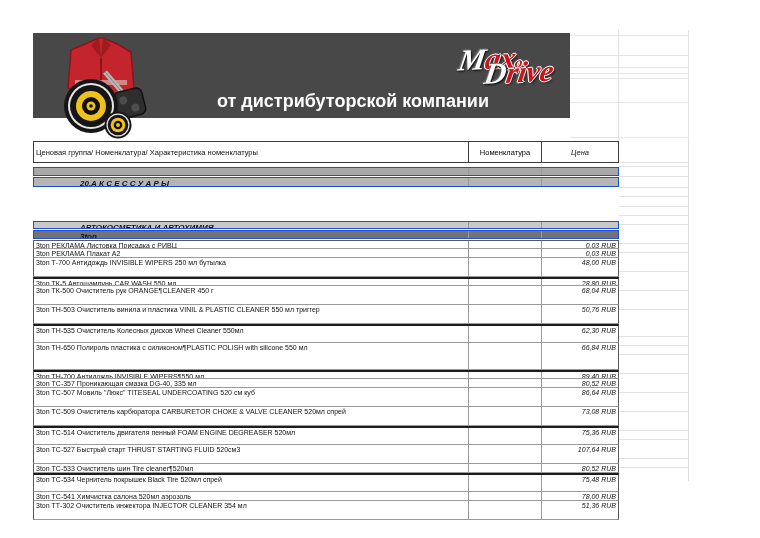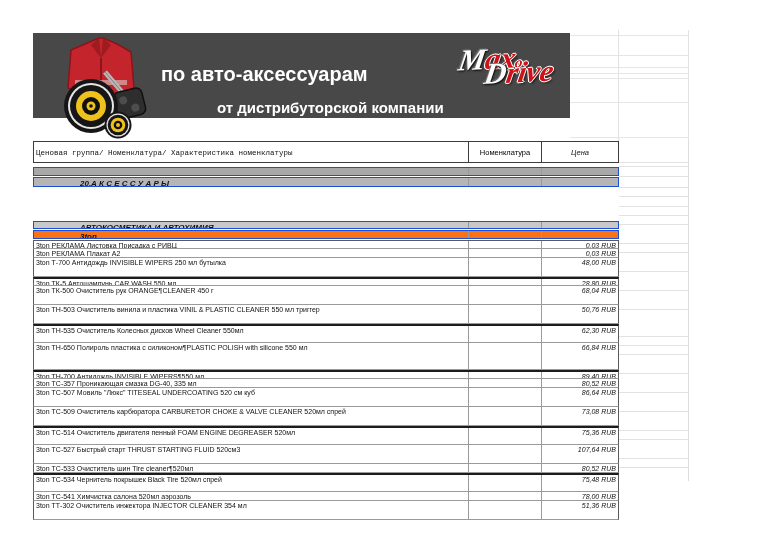--- a/index.html
+++ b/index.html
@@ -7,42 +7,42 @@
 
   
   .hl{position:absolute;left:570px;width:118px;height:1px;background:#e6e6e6;}
   .vl{position:absolute;width:1px;background:#e2e2e2;}
 
   
   .banner{position:absolute;left:33px;top:33px;width:537px;height:85px;background:#484848;}
   .logo-svg{position:absolute;left:22px;top:3px;}
   .title1{position:absolute;left:128px;top:6px;color:#fff;font-size:23px;font-weight:bold;letter-spacing:1px;}
   .title2{position:absolute;left:128px;top:30px;color:#fff;font-size:20px;font-weight:bold;}
-  .subtitle{position:absolute;left:184px;top:58px;color:#fff;font-size:15px;font-weight:bold;margin-top:8px;}
+  .subtitle{position:absolute;left:184px;top:58px;color:#fff;font-size:18px;font-weight:bold;}
   .brand{position:absolute;right:16px;top:10px;font-family:"Liberation Serif",serif;font-style:italic;font-weight:bold;line-height:1;transform:skewX(-12deg) rotate(-3deg);}
   .b1{font-size:30px;}
   .b2{font-size:30px;margin-top:-15px;padding-left:28px;}
   .bw{color:#fdfdfd;text-shadow:1px 1px 2px #000,-1px -1px 1px #777;}
   .br{color:#cf1218;text-shadow:-1px 0 #fff,1px 0 #fff,0 -1px #fff,0 1px #fff,2px 2px 2px #222;}
   .bdot{color:#cf1218;font-size:15px;text-shadow:-1px 0 #fff,1px 0 #fff,0 -1px #fff,0 1px #fff;}
 
   
   .sheet{position:absolute;left:33px;top:141px;width:586px;}
   .thead{display:flex;height:22px;box-sizing:border-box;border:1px solid #3c3c3c;background:#fff;}
   .gap{height:4px;}
   .row{display:flex;box-sizing:border-box;background:#fff;border-left:1px solid #5a5a5a;border-right:1px solid #5a5a5a;border-bottom:1px solid #9a9a9a;}
   .row.band{border:1px solid #1d4ed8;margin-bottom:1px;padding-left:44px;}
-  .bg0{background:#a8a8a8;}.bg1{background:#b5b5b5;}.bg2{background:#c8c8c8;margin-top:34px;}.bg3{background:#f97316;}
+  .bg0{background:#a8a8a8;}.bg1{background:#b5b5b5;}.bg2{background:#c8c8c8;margin-top:34px;}.bg3{background:#737373;}
   .row.item.first{border-top:1px solid #5a5a5a;}
   .row.thick{border-top:2px solid #1c1c1c;}
   .c{box-sizing:border-box;overflow:hidden;}
   .cn{flex:1;padding:1px 0 0 2px;font-size:7px;color:#111;white-space:nowrap;}
   .ci{width:73px;border-left:1px solid #9a9a9a;}
   .cp{width:77px;border-left:1px solid #9a9a9a;text-align:right;padding:1px 2px 0 0;font-size:7px;color:#111;font-style:italic;}
-  .thead .cn{display:flex;align-items:center;font-size:7.5px;white-space:normal;font-family:Liberation Mono, monospace;}
+  .thead .cn{display:flex;align-items:center;font-size:7.5px;white-space:normal;}
   .thead .ci,.thead .cp{display:flex;align-items:center;justify-content:center;font-size:7.5px;border-left:1px solid #3c3c3c;padding:0;text-align:center;}
   .sec{font-weight:bold;font-style:italic;font-size:8px;text-decoration:underline;white-space:nowrap;}
 
   
   .ghost{position:absolute;left:619px;top:141px;width:69px;height:340px;overflow:hidden;border-right:1px solid #dcdcdc;}
   .gr{border-bottom:1px solid #e2e2e2;}
 </style>
 </head>
 <body>
 
@@ -84,21 +84,20 @@
       <circle cx="36" cy="70" r="4.5" fill="#efc11c"></circle>
       <circle cx="36" cy="70" r="1.8" fill="#101010"></circle>
 
       <circle cx="63" cy="89" r="13.5" fill="#161616"></circle>
       <circle cx="63" cy="89" r="11.5" fill="#e5e5e5"></circle>
       <circle cx="63" cy="89" r="10.3" fill="#161616"></circle>
       <circle cx="63" cy="89" r="7.3" fill="#efc11c"></circle>
       <circle cx="63" cy="89" r="4.3" fill="#101010"></circle>
       <circle cx="63" cy="89" r="2" fill="#efc11c"></circle>
     </svg>
-    <div class="title2">по авто-аксессуарам</div>
     <div class="subtitle">от дистрибуторской компании</div>
     <div class="brand">
       <div class="b1"><span class="bw">M</span><span class="br">ax</span><span class="bdot">o</span></div>
       <div class="b2"><span class="bw">D</span><span class="br">rive</span></div>
     </div>
   </div>
 
   <div class="sheet">
     <div class="thead">
       <div class="c cn">Ценовая группа/ Номенклатура/ Характеристика номенклатуры</div>

